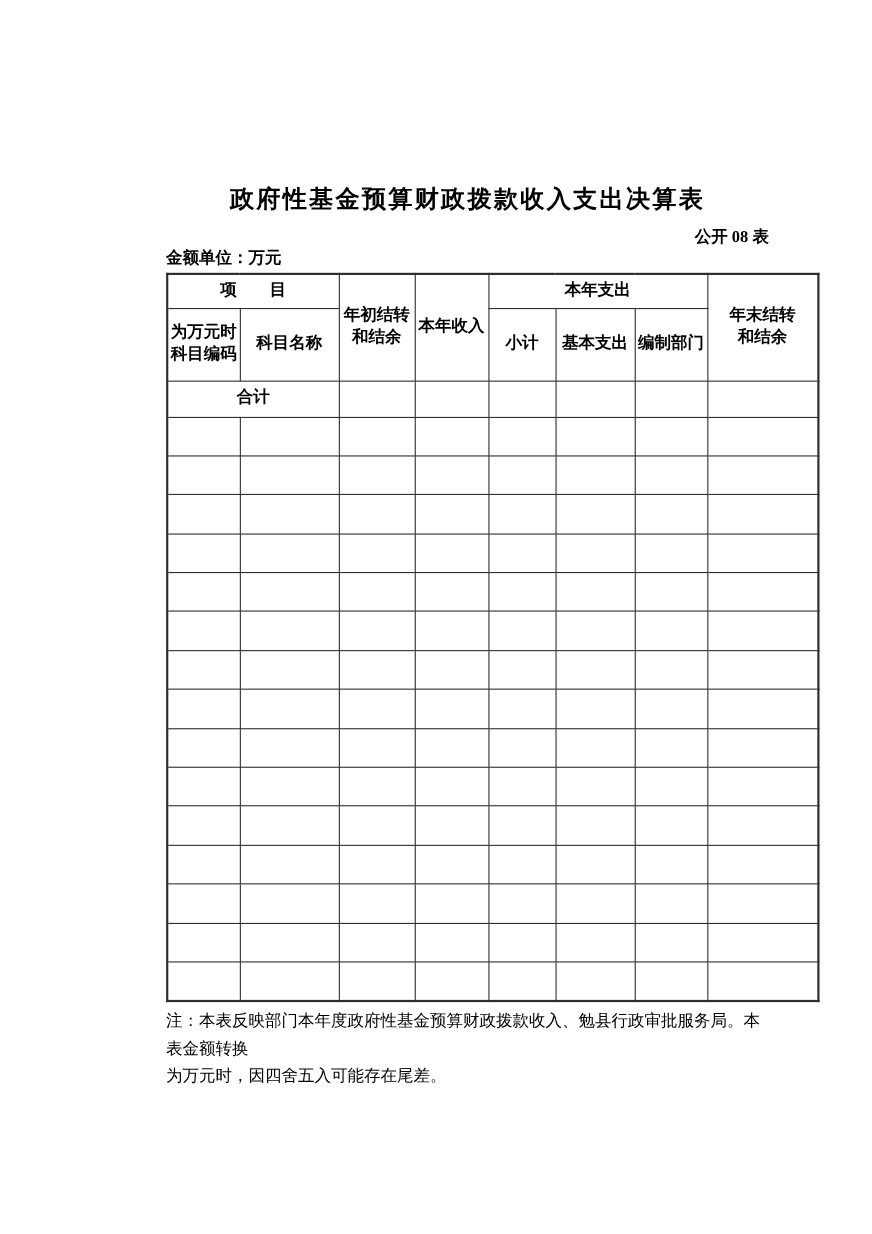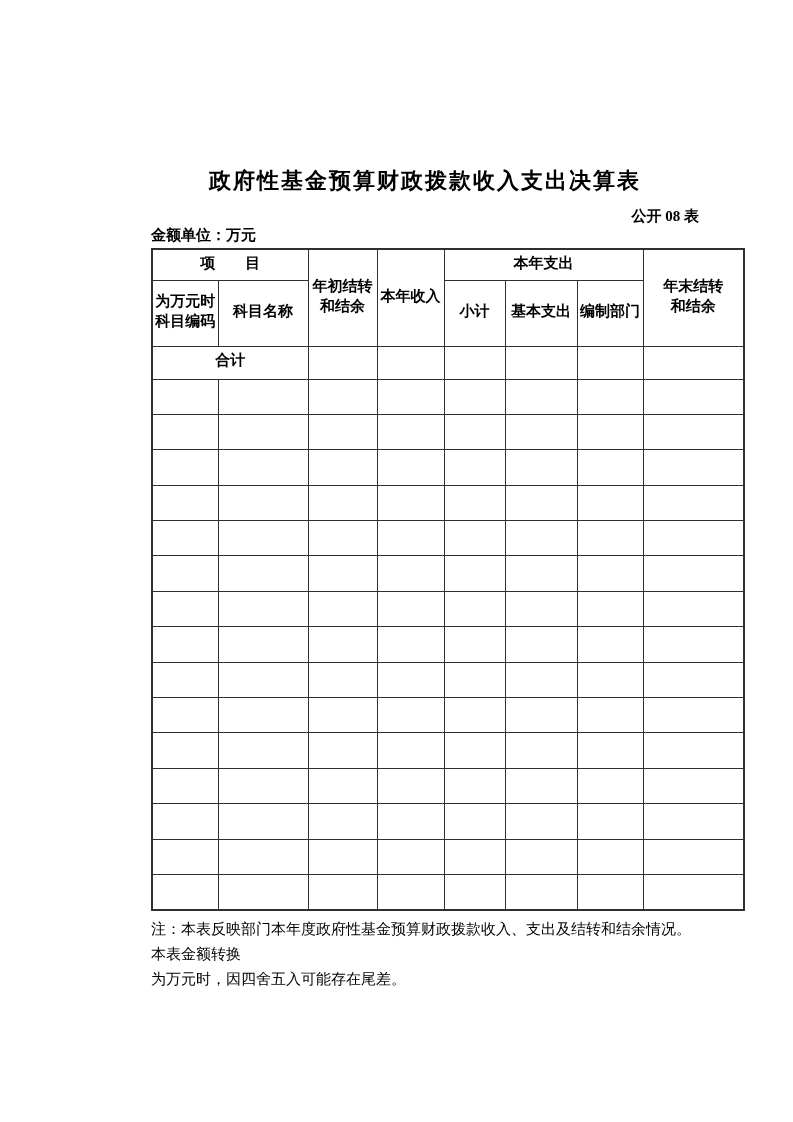--- a/index.html
+++ b/index.html
@@ -278,17 +278,17 @@
             <td></td>
             <td></td>
             <td></td>
             <td></td>
             <td></td>
             <td></td>
           </tr>
         </tbody>
     </table>
 
-    <div class="note">注：本表反映部门本年度政府性基金预算财政拨款收入、支出及结转和结余情况。本表金额转换
+    <div class="note">注：本表反映部门本年度政府性基金预算财政拨款收入、勉县行政审批服务局。本表金额转换
 为万元时，因四舍五入可能存在尾差。</div>
 
   </div>
 </div>
 
 </body></html>

